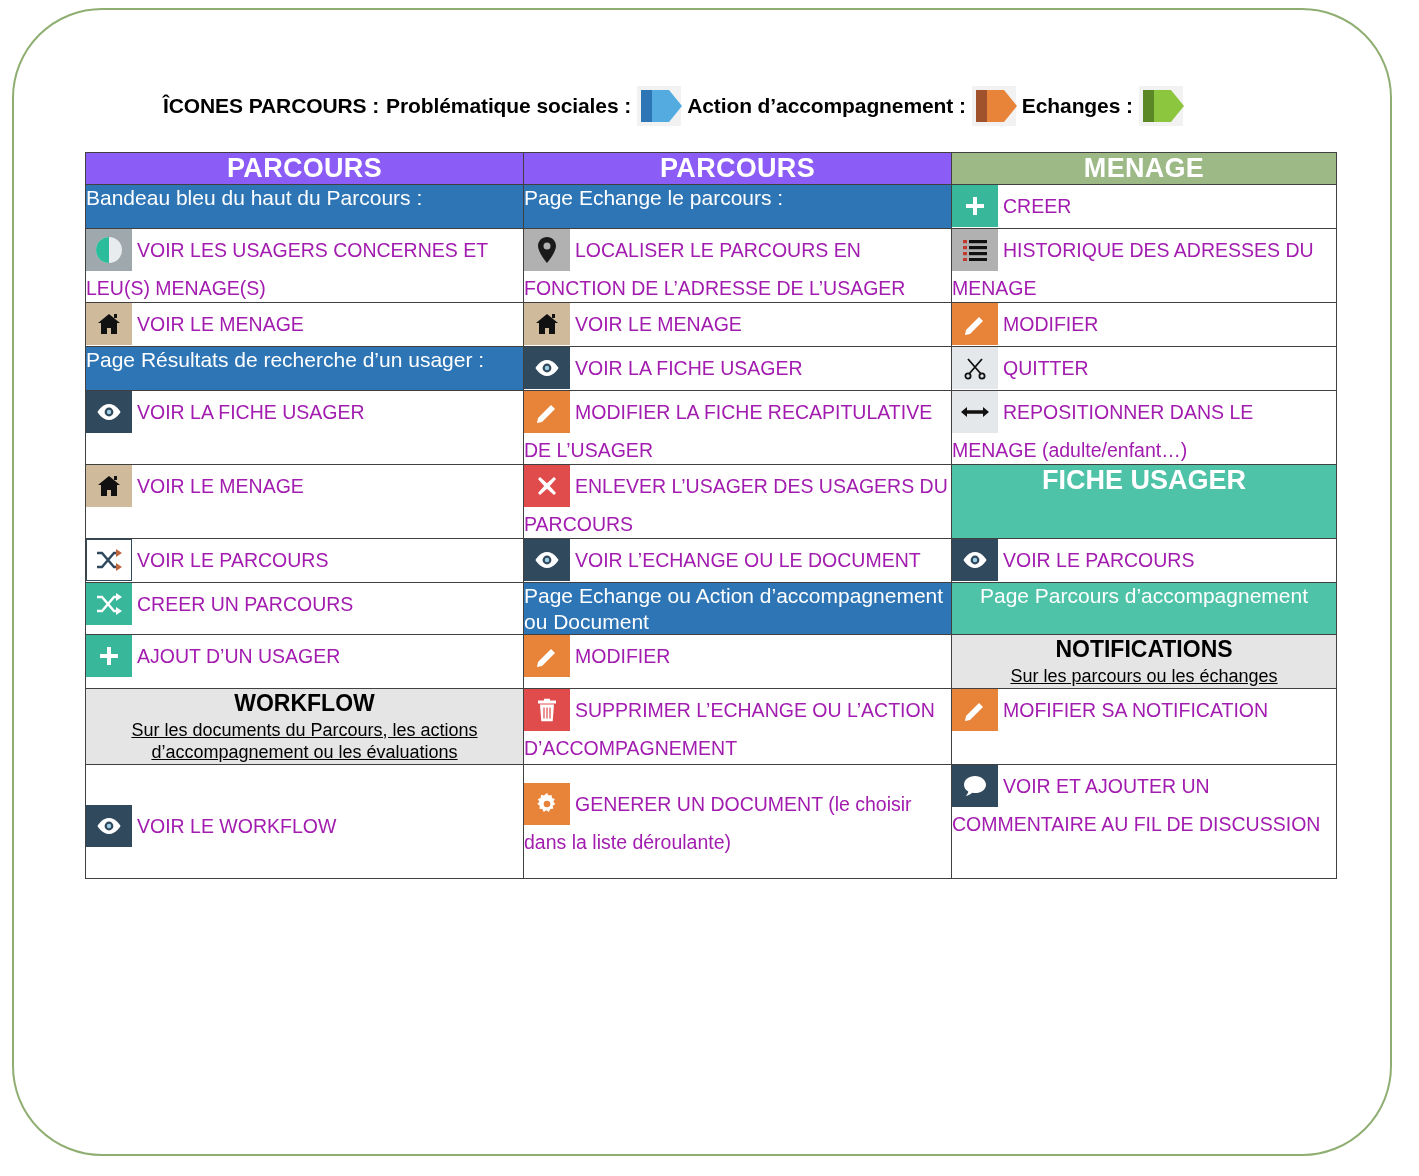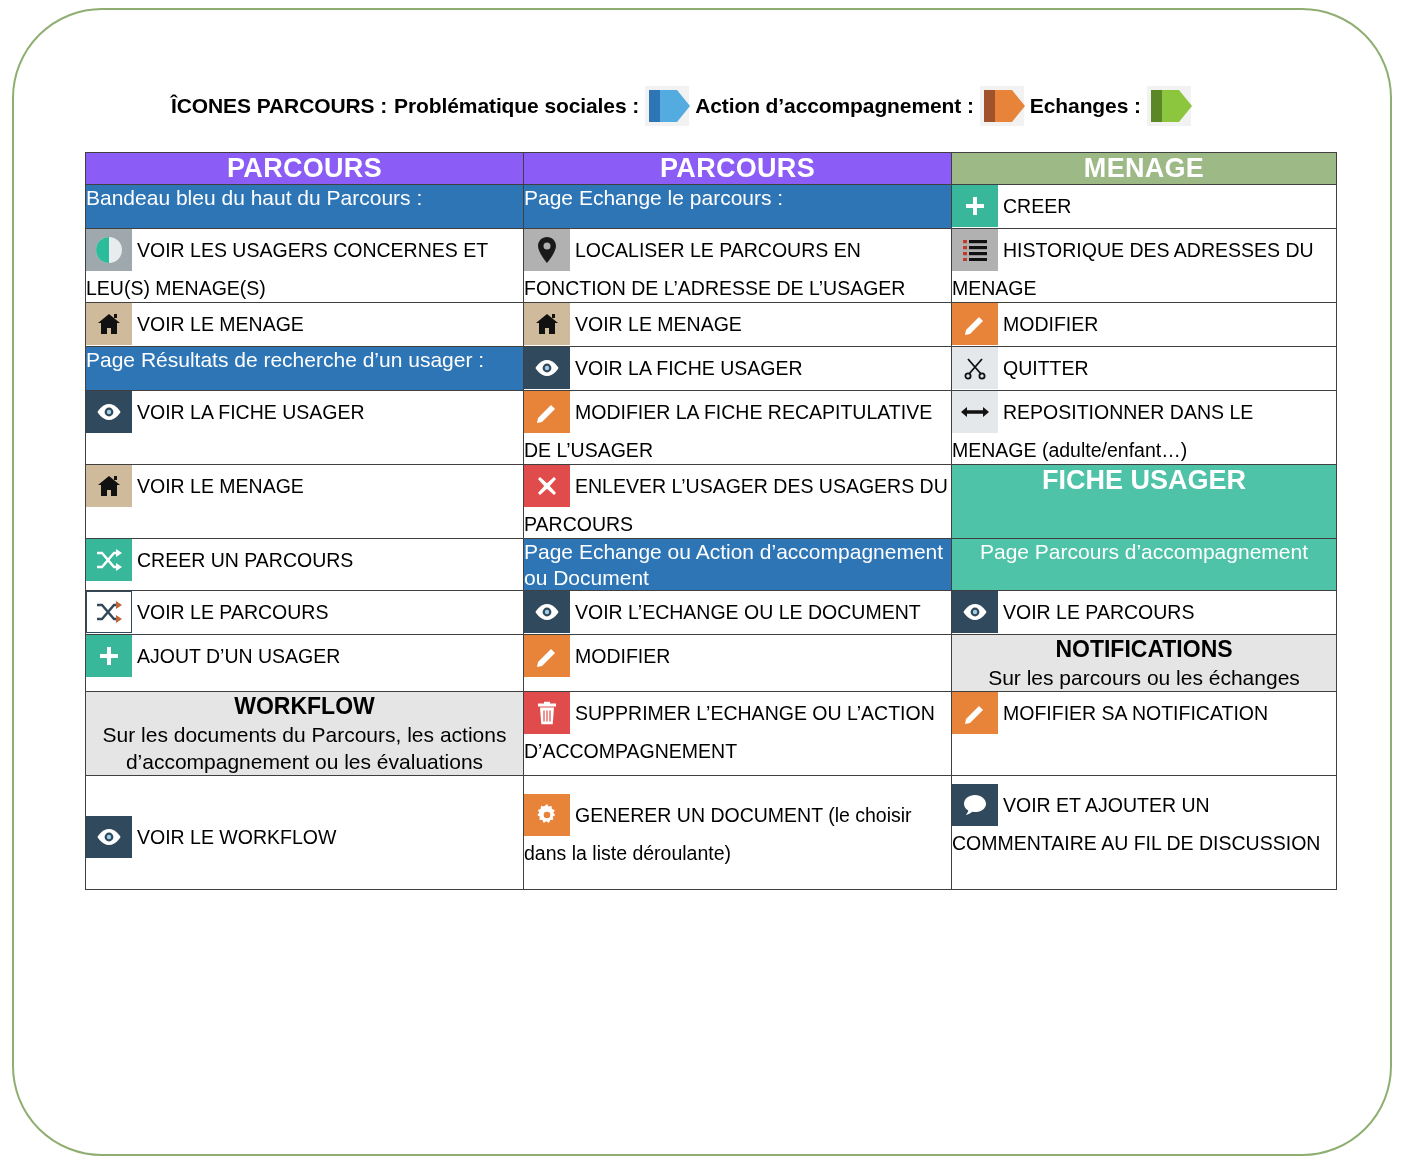--- a/index.html
+++ b/index.html
@@ -24,21 +24,21 @@
     height: 1148px;
     border: 2.5px solid #8FAE71;
     border-radius: 90px;
     box-sizing: border-box;
     background: #ffffff;
   }
 
   
   #legend {
     position: absolute;
-    left: 171px;
+    left: 163px;
     top: 86px;
     display: flex;
     align-items: center;
     white-space: nowrap;
   }
   .legend-text {
     font-size: 21px;
     font-weight: bold;
     color: #000;
     letter-spacing: -0.1px;
@@ -131,32 +131,33 @@
     text-align: center;
     padding: 8px 8px 10px 8px;
   }
   .band-yellow .by-title {
     font-size: 23px;
     font-weight: bold;
     display: block;
     line-height: 1.22;
   }
   .band-yellow .by-sub {
-    font-size: 21px;
+    font-size: 18px;
     display: block;
     line-height: 1.25;
     margin-top: 2px;
+    text-decoration: underline;
   }
 
   
   .irow {
     padding: 8px 6px 10px 13px;
     font-size: 19.5px;
     line-height: 1.45;
-    color: #000000;
+    color: #a21caf;
   }
   .irow.tall { padding-top: 13px; padding-bottom: 14px; }
   .ico {
     display: inline-block;
     width: 46px;
     height: 42px;
     vertical-align: middle;
     position: relative;
     margin-right: 5px;
     margin-bottom: 1px;
@@ -348,68 +349,68 @@
       <span class="ico bg-red">
         <svg class="glyph" width="20" height="20" viewBox="0 0 20 20">
               <path d="M3 1 10 7.2 17 1l2 2-6.2 7 6.2 7-2 2-7-6.2L3 19l-2-2 6.2-7L1 3z" fill="#fff"></path>
             </svg>
       </span><span class="lbl">ENLEVER L’USAGER DES USAGERS DU PARCOURS</span>
     </td>
     <td class="band-teal-big">FICHE USAGER</td>
   </tr>
 
   <tr>
+    <td class="irow tall">
+      <span class="ico bg-white-b">
+        <svg class="glyph" width="26" height="22" viewBox="0 0 26 22">
+              <g stroke="#31495C" stroke-width="2.4" fill="none">
+                <path d="M1 4h5l12 14h5M1 18h5L18 4h5"></path>
+              </g>
+              <path d="M20 0l6 4-6 4z" fill="#C0643C"></path>
+              <path d="M20 14l6 4-6 4z" fill="#C0643C"></path>
+            </svg>
+      </span><span class="lbl">VOIR LE PARCOURS</span>
+    </td>
+    <td class="irow tall">
+      <span class="ico bg-navy">
+        <svg class="glyph" width="26" height="18" viewBox="0 0 26 18">
+              <path d="M13 1C6 1 1.4 9 1.4 9S6 17 13 17s11.6-8 11.6-8S20 1 13 1z" fill="#fff"></path>
+              <circle cx="13" cy="9" r="4.4" fill="#31495C"></circle>
+              <circle cx="13" cy="9" r="2.2" fill="#9fd0e8"></circle>
+            </svg>
+      </span><span class="lbl">VOIR L’ECHANGE OU LE DOCUMENT</span>
+    </td>
+    <td class="irow tall">
+      <span class="ico bg-navy">
+        <svg class="glyph" width="26" height="18" viewBox="0 0 26 18">
+              <path d="M13 1C6 1 1.4 9 1.4 9S6 17 13 17s11.6-8 11.6-8S20 1 13 1z" fill="#fff"></path>
+              <circle cx="13" cy="9" r="4.4" fill="#31495C"></circle>
+              <circle cx="13" cy="9" r="2.2" fill="#9fd0e8"></circle>
+            </svg>
+      </span><span class="lbl">VOIR LE PARCOURS</span>
+    </td>
+  </tr>
+
+  <tr>
     <td class="irow">
       <span class="ico bg-teal">
         <svg class="glyph" width="26" height="22" viewBox="0 0 26 22">
               <g stroke="#fff" stroke-width="2.4" fill="none">
                 <path d="M1 4h5l12 14h5M1 18h5L18 4h5"></path>
               </g>
               <path d="M20 0l6 4-6 4z" fill="#fff"></path>
               <path d="M20 14l6 4-6 4z" fill="#fff"></path>
             </svg>
       </span><span class="lbl">CREER UN PARCOURS</span>
     </td>
     <td class="band-blue">Page  Echange ou Action d’accompagnement ou Document</td>
     <td class="band-teal">Page  Parcours d’accompagnement</td>
   </tr>
 
   <tr>
-    <td class="irow tall">
-      <span class="ico bg-white-b">
-        <svg class="glyph" width="26" height="22" viewBox="0 0 26 22">
-              <g stroke="#31495C" stroke-width="2.4" fill="none">
-                <path d="M1 4h5l12 14h5M1 18h5L18 4h5"></path>
-              </g>
-              <path d="M20 0l6 4-6 4z" fill="#C0643C"></path>
-              <path d="M20 14l6 4-6 4z" fill="#C0643C"></path>
-            </svg>
-      </span><span class="lbl">VOIR LE PARCOURS</span>
-    </td>
-    <td class="irow tall">
-      <span class="ico bg-navy">
-        <svg class="glyph" width="26" height="18" viewBox="0 0 26 18">
-              <path d="M13 1C6 1 1.4 9 1.4 9S6 17 13 17s11.6-8 11.6-8S20 1 13 1z" fill="#fff"></path>
-              <circle cx="13" cy="9" r="4.4" fill="#31495C"></circle>
-              <circle cx="13" cy="9" r="2.2" fill="#9fd0e8"></circle>
-            </svg>
-      </span><span class="lbl">VOIR L’ECHANGE OU LE DOCUMENT</span>
-    </td>
-    <td class="irow tall">
-      <span class="ico bg-navy">
-        <svg class="glyph" width="26" height="18" viewBox="0 0 26 18">
-              <path d="M13 1C6 1 1.4 9 1.4 9S6 17 13 17s11.6-8 11.6-8S20 1 13 1z" fill="#fff"></path>
-              <circle cx="13" cy="9" r="4.4" fill="#31495C"></circle>
-              <circle cx="13" cy="9" r="2.2" fill="#9fd0e8"></circle>
-            </svg>
-      </span><span class="lbl">VOIR LE PARCOURS</span>
-    </td>
-  </tr>
-
-  <tr>
     <td class="irow">
       <span class="ico bg-teal">
         <svg class="glyph" width="22" height="22" viewBox="0 0 22 22">
               <path d="M9 2h4v7h7v4h-7v7H9v-7H2V9h7z" fill="#fff"></path>
             </svg>
       </span><span class="lbl">AJOUT D’UN USAGER</span>
     </td>
     <td class="irow">
       <span class="ico bg-orange">
         <svg class="glyph" width="22" height="22" viewBox="0 0 22 22">
@@ -459,21 +460,21 @@
       </span><span class="lbl">VOIR LE WORKFLOW</span>
     </td>
     <td class="irow tall" style="padding-top:18px;padding-bottom:22px">
       <span class="ico bg-orange">
         <svg class="glyph" width="22" height="22" viewBox="0 0 22 22">
               <path d="M11 0l1.6 2.6 3-.7.3 3.1 2.9 1.1-1.5 2.7 2 2.3-2.6 1.7.6 3-3.1.3-1.3 2.8-2.6-1.7-2.6 1.7-1.3-2.8-3.1-.3.6-3L1.3 11l2-2.3L1.8 6l2.9-1.1.3-3.1 3 .7z" fill="#fff"></path>
               <circle cx="11" cy="11" r="3.3" fill="#E8833A"></circle>
             </svg>
       </span><span class="lbl">GENERER UN DOCUMENT (le choisir dans la liste déroulante)</span>
     </td>
-    <td class="irow tall" style="padding-top:8px;padding-bottom:14px">
+    <td class="irow tall" style="padding-top:0;padding-bottom:14px">
       <span class="ico bg-navy">
         <svg class="glyph" width="24" height="22" viewBox="0 0 24 22">
               <path d="M12 1C5.9 1 1 4.9 1 9.7c0 2.8 1.7 5.3 4.3 6.9-.3 1.6-1.3 3.2-2.6 4.4 2.6-.4 5-1.6 6.6-3.2.9.2 1.8.3 2.7.3 6.1 0 11-3.9 11-8.4S18.1 1 12 1z" fill="#fff"></path>
             </svg>
       </span><span class="lbl">VOIR ET AJOUTER UN COMMENTAIRE AU FIL DE DISCUSSION</span>
     </td>
   </tr>
 </tbody>
   </table>
 

